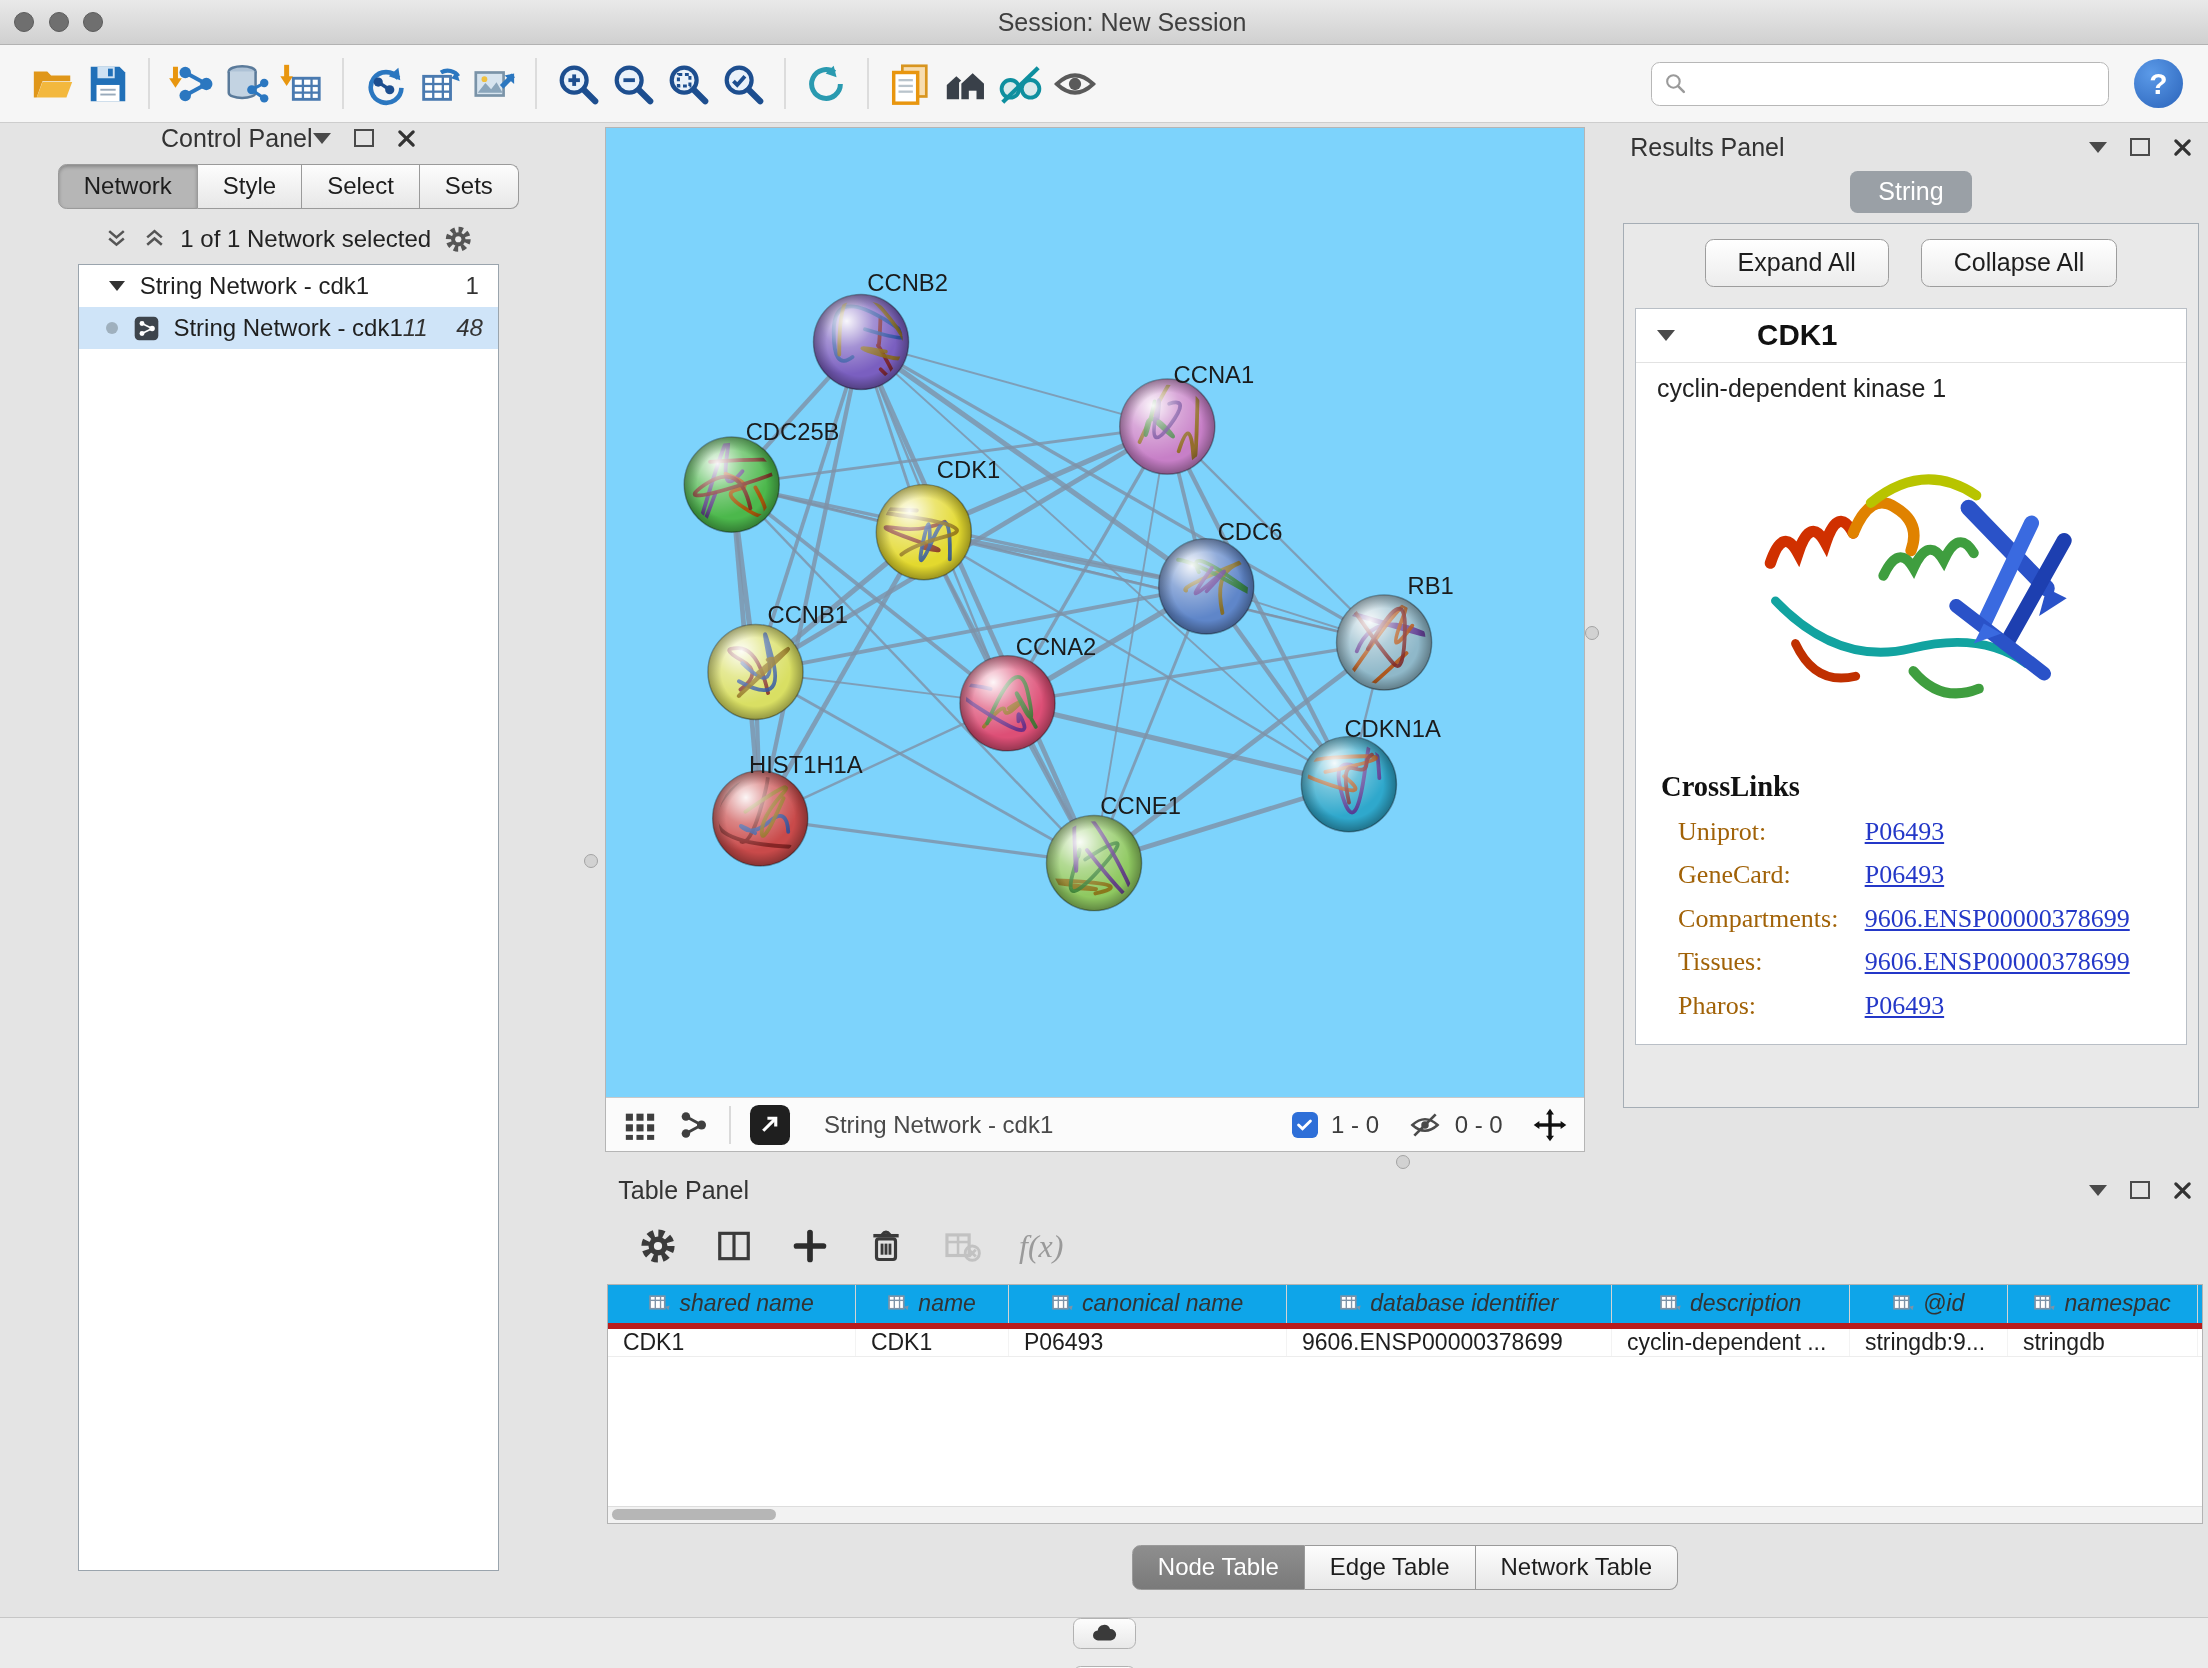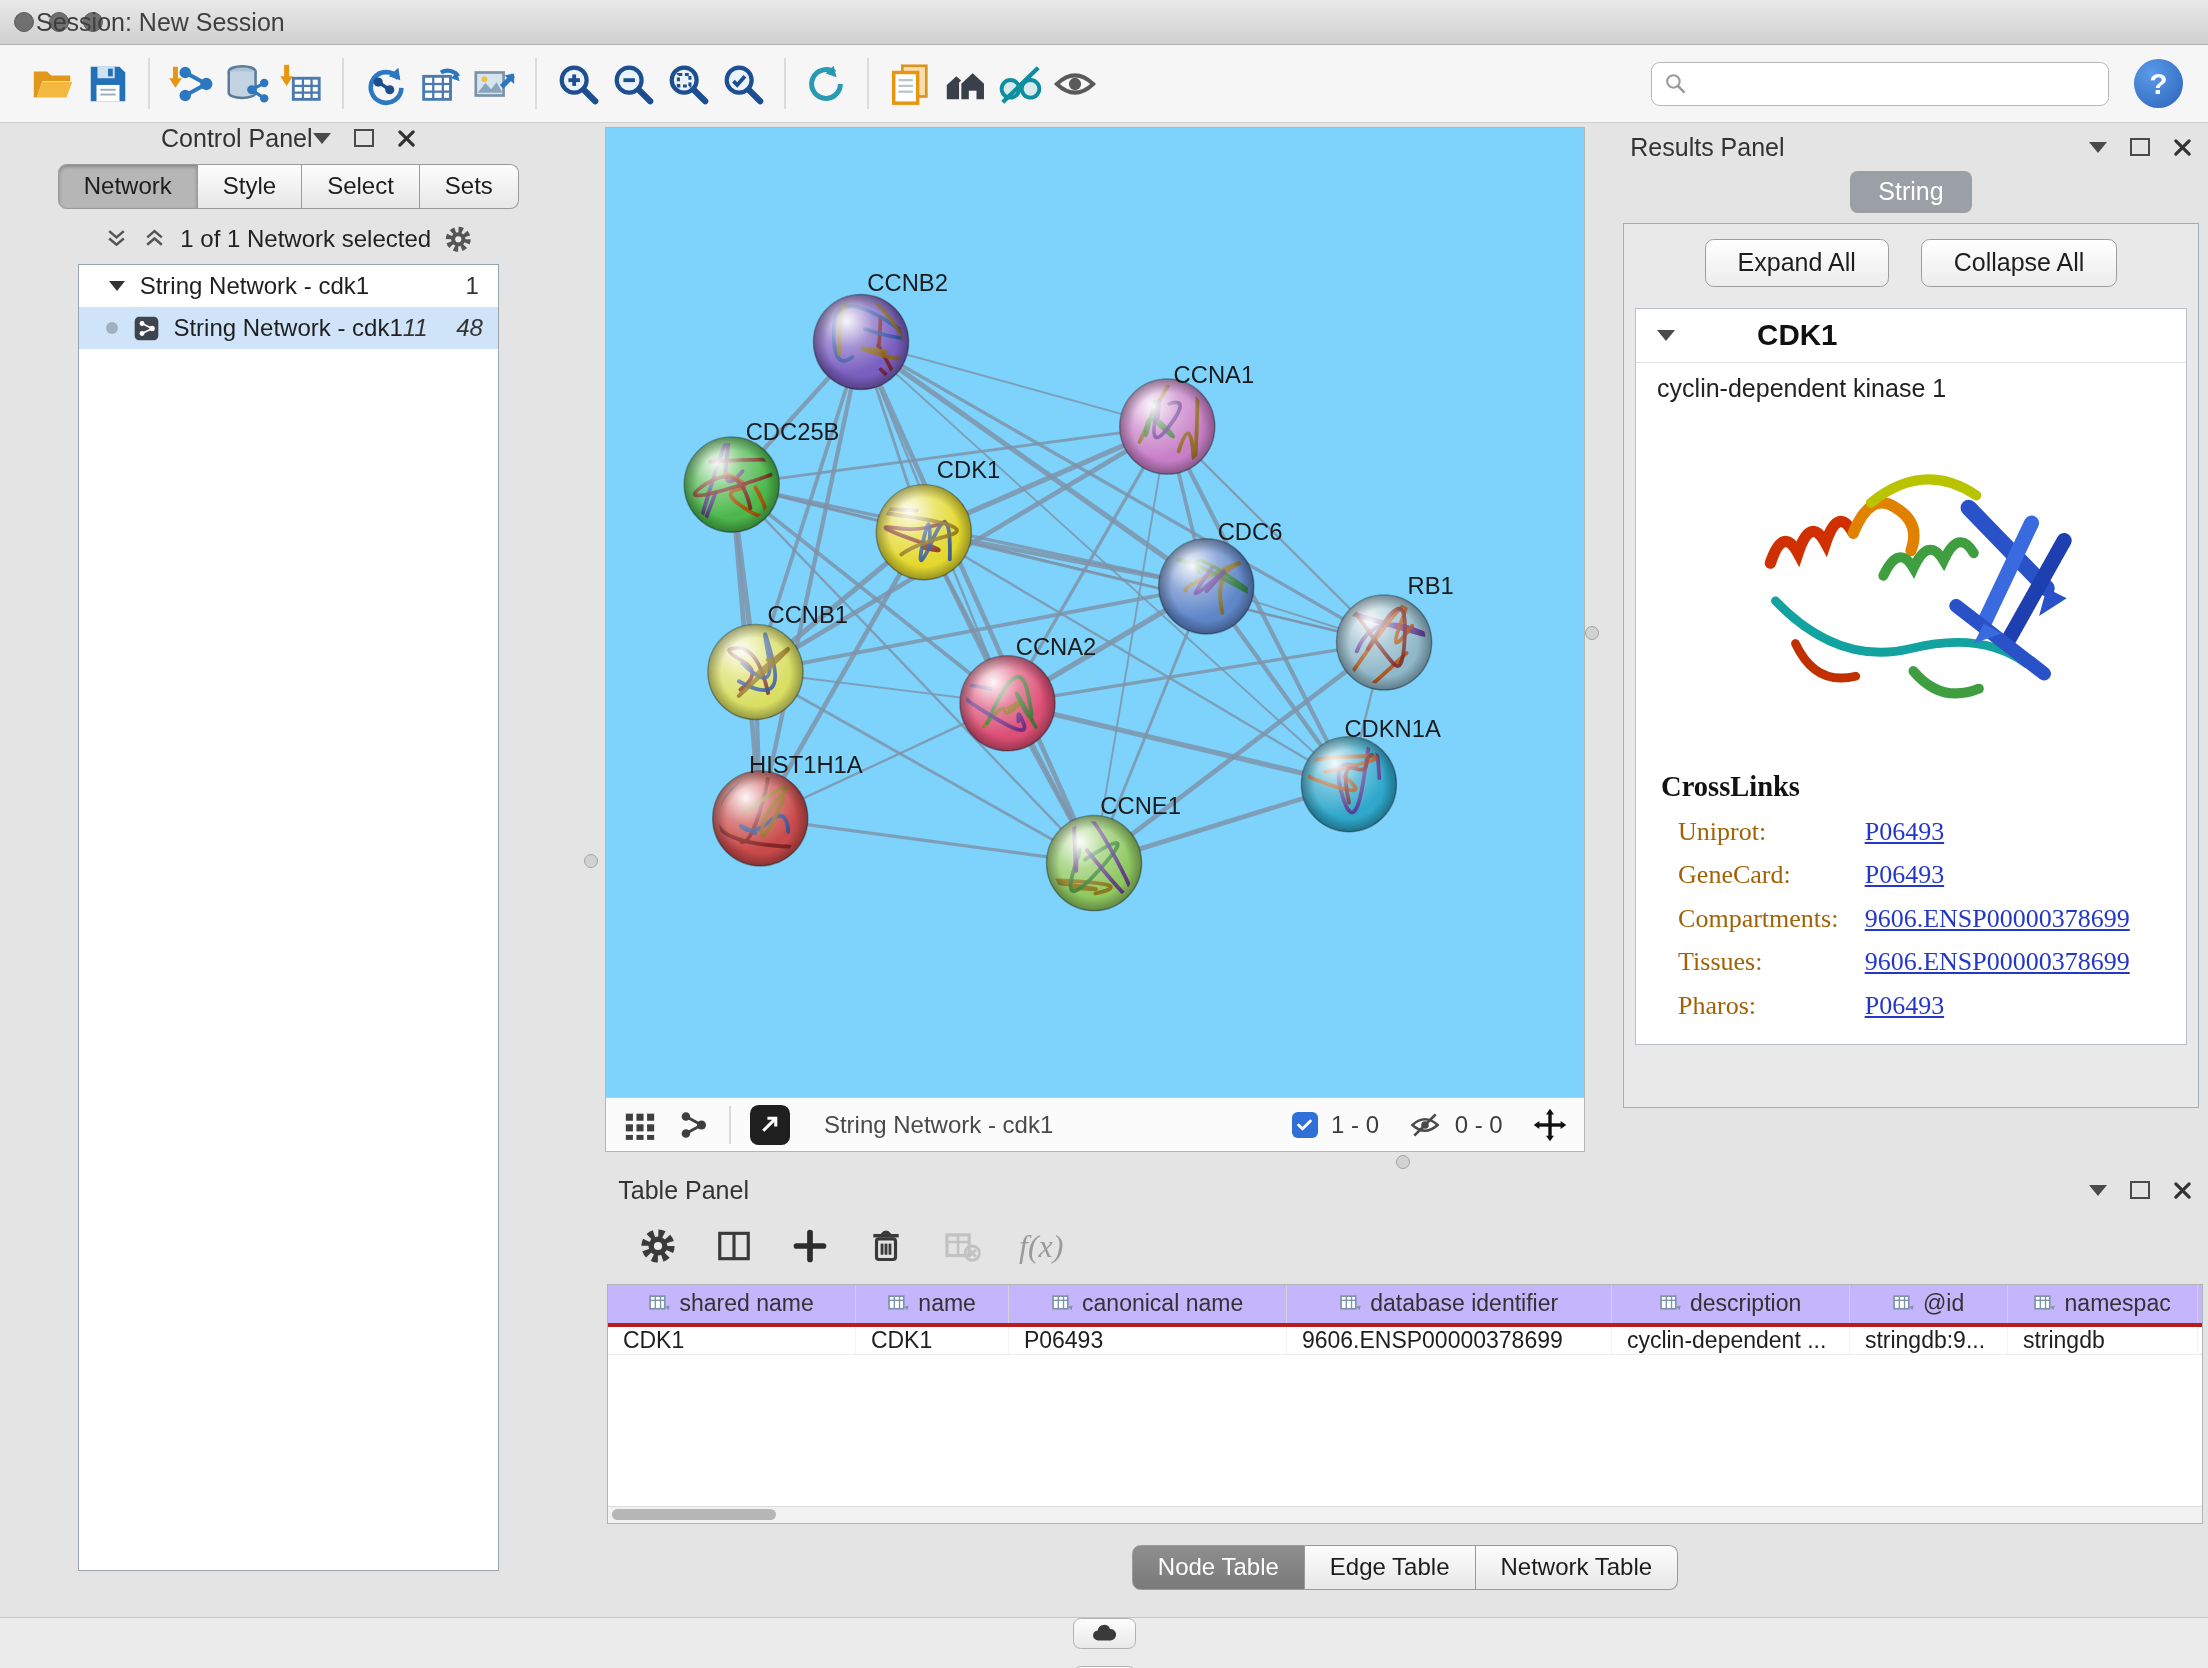--- a/index.html
+++ b/index.html
@@ -8,21 +8,21 @@
     background:#e4e4e4;
     font-family:"Liberation Sans","DejaVu Sans",sans-serif;
     -webkit-font-smoothing:antialiased;
     user-select:none;
   }
   
   #titlebar{position:absolute;top:0;left:0;right:0;height:44px;
     background:linear-gradient(#e9e9e9,#d0d0d0);border-bottom:1px solid #b2b2b2;
     display:flex;align-items:center;}
   .tlight{width:18px;height:18px;border-radius:50%;background:#6f6f6f;border:1px solid #5c5c5c;margin-left:14.3px;}
-  #title-text{position:absolute;left:0;right:0;text-align:left;font-size:25px;color:#3f3f3f;margin-left:36px;}
+  #title-text{position:absolute;left:0;right:0;text-align:center;font-size:25px;color:#3f3f3f;margin-left:36px;}
   
   #toolbar{position:absolute;top:45px;left:0;right:0;height:78px;background:#f6f6f6;
     border-bottom:1px solid #cdcdcd;display:flex;align-items:center;padding:0 25px;box-sizing:border-box;}
   .tool{width:55px;height:55px;display:flex;align-items:center;justify-content:center;border-radius:7.6px;}
   .tool svg{width:46px;height:46px;}
   .tsep{width:1.9px;height:51px;background:#dcdcdc;margin:0 13.3px;}
   #search-wrap{margin-left:auto;width:458px;height:44px;border:1px solid #b7b7b7;border-radius:8.6px;
     background:#fff;display:flex;align-items:center;padding:0 11.4px;box-sizing:border-box;}
   #search-wrap svg{width:25px;height:25px;flex:0 0 auto;}
   #search-input{border:none;outline:none;flex:1;font-size:24px;margin-left:9.5px;font-family:inherit;background:transparent;}
@@ -88,21 +88,21 @@
   .cl-row{display:flex;align-items:baseline;padding:6.7px 0 6.7px 42px;font-family:"Liberation Serif","DejaVu Serif",serif;}
   .cl-label{font-size:26px;color:#a16207;min-width:179px;}
   .cl-link{font-size:26px;color:#2438c8;text-decoration:underline;margin-left:7.6px;white-space:nowrap;}
   
   #table-panel{position:absolute;left:605px;top:1170px;width:1600px;height:451px;display:flex;flex-direction:column;}
   #tp-toolbar{display:flex;align-items:center;gap:38px;padding:9.5px 0 9.5px 34px;height:53px;}
   #tp-toolbar svg{width:38px;height:38px;}
   #fx-label{font-family:"Liberation Serif","DejaVu Serif",serif;font-style:italic;font-size:32px;color:#9a9a9a;}
   #table-box{margin:1.9px 1.9px 0 1.9px;border:1px solid #b3b3b3;background:#fff;height:240px;box-sizing:border-box;
     display:flex;flex-direction:column;overflow:hidden;}
-  #thead-row{display:flex;background:#c4b5fd;border-bottom:4px solid #b91c1c;flex:0 0 38px;}
+  #thead-row{display:flex;background:#0ea5e9;border-bottom:6px solid #b91c1c;flex:0 0 38px;font-style:italic;}
   .th{display:flex;align-items:center;justify-content:center;gap:9.5px;border-right:1px solid #d4d4d4;
     font-size:23px;color:#333;box-sizing:border-box;overflow:hidden;white-space:nowrap;flex:0 0 auto;}
   .th .colicon{width:21px;height:19px;flex:0 0 auto;}
   .tr{display:flex;flex:0 0 40px;border-bottom:1px solid #ededed;}
   .td{display:flex;align-items:center;padding-left:15px;font-size:23px;color:#1e1e1e;box-sizing:border-box;
     overflow:hidden;white-space:nowrap;border-right:1px solid #f3f3f3;flex:0 0 auto;}
   #table-fill{flex:1;background:#fff;}
   #hscroll{flex:0 0 16px;background:#f2f2f2;border-top:1px solid #ddd;position:relative;}
   #hthumb{position:absolute;left:3.8px;top:1.9px;width:164px;height:11.4px;border-radius:5.7px;background:#b6b6b6;}
   #table-tabs{display:flex;justify-content:center;margin-top:21px;}

